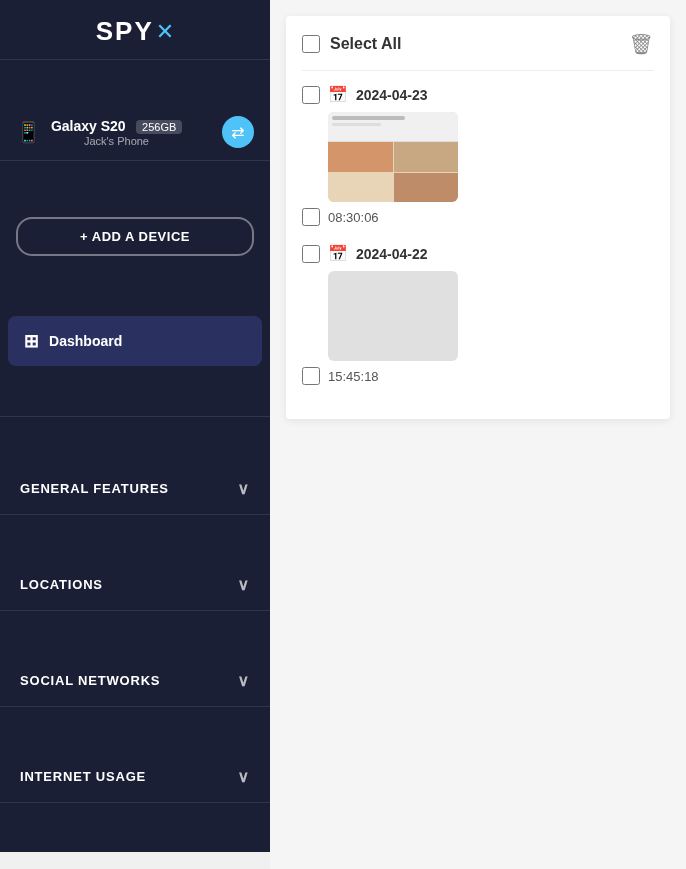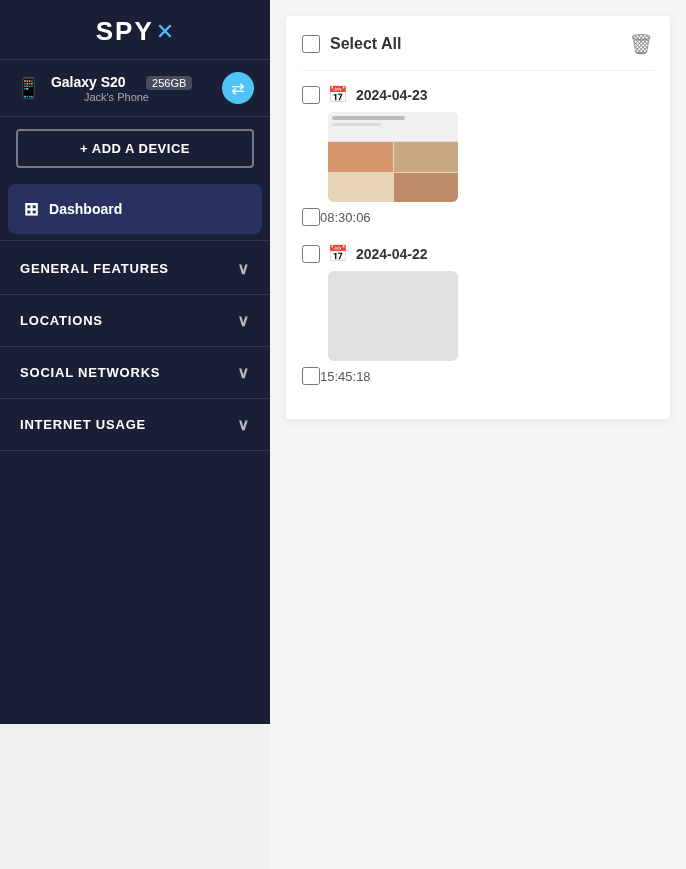--- a/index.html
+++ b/index.html
@@ -12,22 +12,23 @@
       background: #f0f0f0;
     }
 
     
     .sidebar {
       width: 270px;
       min-width: 270px;
       background: #1a1f36;
       display: flex;
       flex-direction: column;
-      height: 724px;
+      height: 852px;
       overflow-y: auto;
+      gap: 44px;
     }
 
     .sidebar-logo {
       display: flex;
       justify-content: center;
       align-items: center;
       padding: 16px 0 12px;
       border-bottom: 1px solid rgba(255,255,255,0.1);
     }
     .logo-text {
@@ -60,21 +61,21 @@
       color: white;
       font-size: 14px;
       font-weight: 600;
     }
     .device-storage {
       background: rgba(255,255,255,0.2);
       color: white;
       font-size: 11px;
       padding: 1px 6px;
       border-radius: 4px;
-      margin-left: 16px;
+      margin-left: 6px;
     }
     .device-owner {
       color: rgba(255,255,255,0.6);
       font-size: 11px;
       margin-left: 33px;
     }
     .sync-btn {
       background: #4fc3f7;
       border-radius: 50%;
       width: 32px;
@@ -91,21 +92,21 @@
     }
 
     .add-device-btn {
       margin: 12px 16px;
       background: transparent;
       border: 2px solid rgba(255,255,255,0.4);
       color: white;
       font-size: 13px;
       font-weight: 600;
       padding: 10px;
-      border-radius: 4px;
+      border-radius: 16px;
       cursor: pointer;
       display: flex;
       align-items: center;
       justify-content: center;
       gap: 6px;
       letter-spacing: 0.5px;
     }
 
     .dashboard-btn {
       margin: 4px 8px 4px;
@@ -241,20 +242,21 @@
       height: 90px;
       border-radius: 6px;
       overflow: hidden;
       margin-bottom: 6px;
       margin-left: 26px;
     }
 
     .record-time-row {
       display: flex;
       align-items: center;
+      gap: 8px;
     }
     .record-time {
       font-size: 13px;
       color: #555;
     }
 
     .record-entry-gray {
       margin-bottom: 18px;
     }
   </style>

